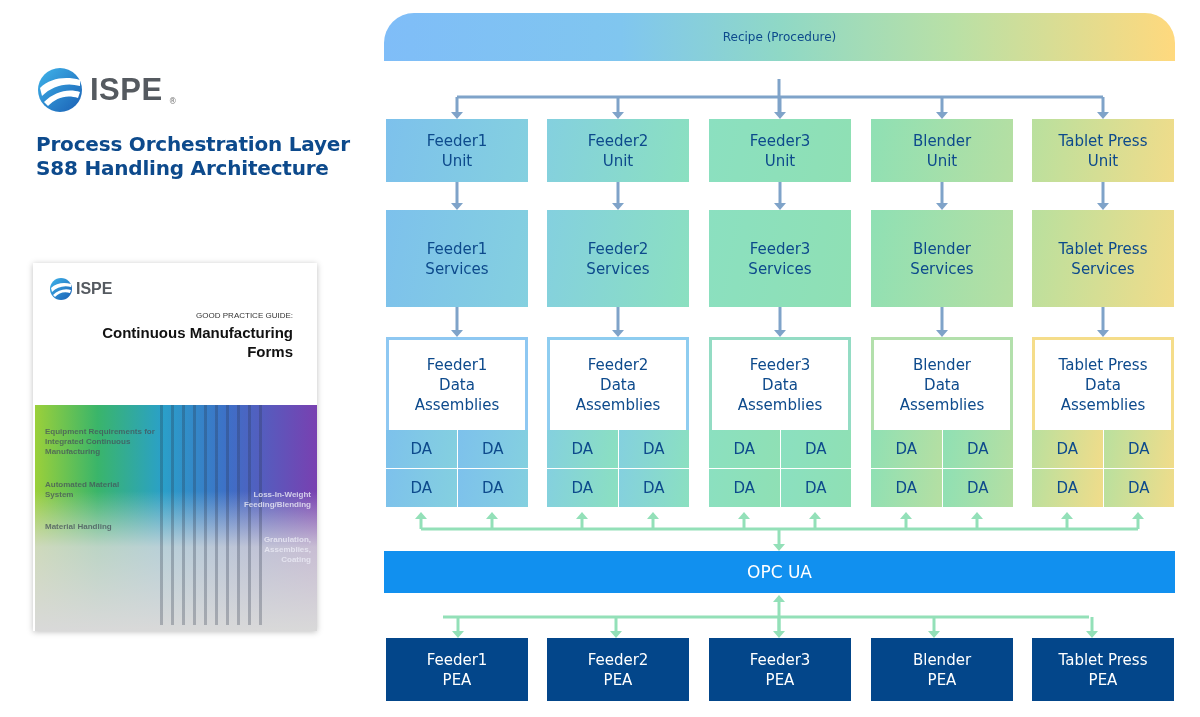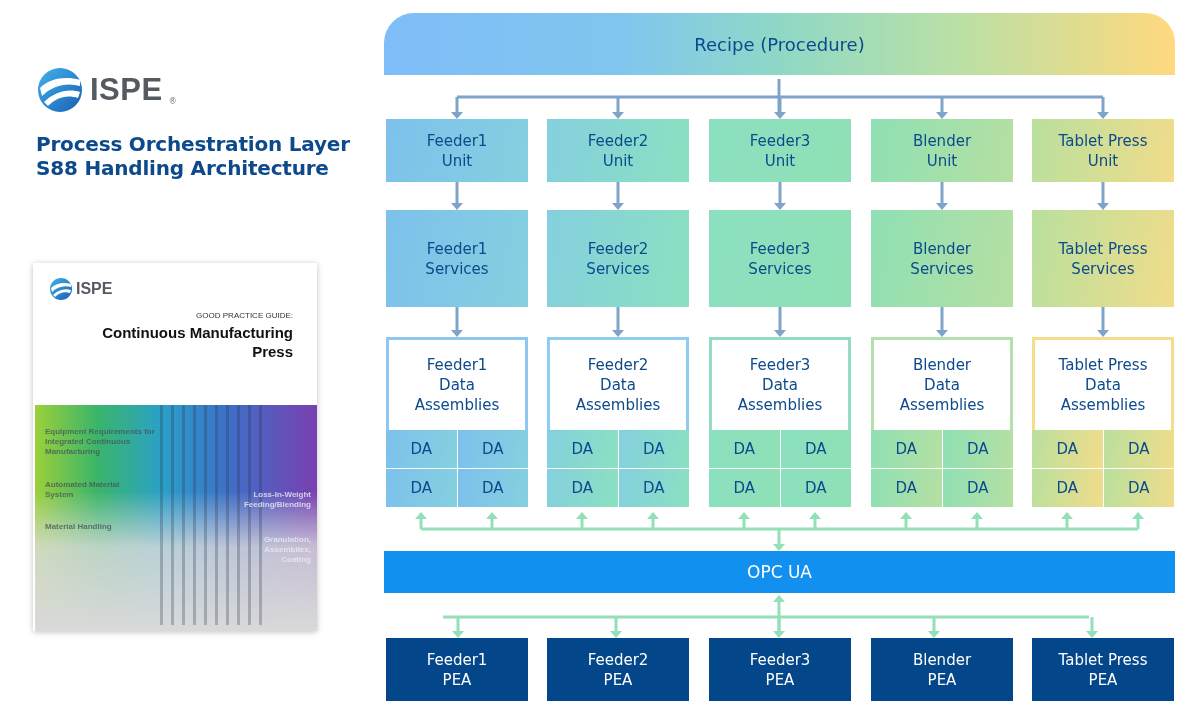--- a/index.html
+++ b/index.html
@@ -16,23 +16,23 @@
   .cover-sub { position:absolute; right:24px; top:48px; font-family:"Liberation Sans",sans-serif; font-size:8px; color:#333; }
   .cover-title { position:absolute; right:24px; top:60px; font-family:"Liberation Sans",sans-serif; font-weight:bold; font-size:15px; line-height:19px; color:#111; text-align:right; }
   .cover-img { position:absolute; left:2px; top:142px; width:284px; height:226px;
     background:linear-gradient(90deg,#9bd03a 0%,#3ab56a 22%,#2aa0c9 45%,#3e6fc7 68%,#7a3fb0 100%); }
   .cover-img::after { content:""; position:absolute; left:0; right:0; bottom:0; height:140px;
     background:linear-gradient(180deg,rgba(225,225,225,0) 0%,rgba(220,220,220,0.8) 40%,#d9d9d9 100%); }
   .machine { position:absolute; left:125px; top:0; width:105px; height:220px;
     background:repeating-linear-gradient(90deg,rgba(40,50,70,0.35) 0 3px,rgba(0,0,0,0) 3px 11px); opacity:0.8; z-index:1; }
   .cover-label { position:absolute; font-family:"Liberation Sans",sans-serif; font-weight:bold; font-size:8px; line-height:10px; color:rgba(70,80,90,0.75); z-index:2; }
 
-  .recipe { left:384px; top:13px; width:791px; height:62px; border-radius:30px 30px 0 0;
+  .recipe { left:384px; top:13px; width:791px; height:48px; border-radius:30px 30px 0 0;
     background:linear-gradient(90deg,#7fbdf8 0%,#80c6ef 30%,#8fd8c6 50%,#b9e0a6 72%,#ffd97e 100%);
-    display:flex; align-items:center; justify-content:center; color:#0d4a8c; font-size:18px; }
+    display:flex; align-items:center; justify-content:center; color:#0d4a8c; font-size:12px; }
 
   .box { position:absolute; width:142px; display:flex; align-items:center; justify-content:center; text-align:center;
     color:#0d4a8c; font-size:15px; line-height:20px; }
   .unit { top:119px; height:63px; }
   .svc { top:210px; height:97px; }
   .da-wrap { position:absolute; top:337px; width:142px; height:170px; }
   .da-head { position:absolute; left:0; top:0; width:142px; height:93px; box-sizing:border-box; border:3px solid; border-bottom:none; background:#fff;
     display:flex; align-items:center; justify-content:center; text-align:center; color:#0d4a8c; font-size:15px; line-height:20px; }
   .da-grid { position:absolute; left:0; top:93px; width:142px; height:77px; display:grid; grid-template-columns:1fr 1fr; grid-template-rows:1fr 1fr; gap:1px; background:#ffffff; }
   .da-cell { display:flex; align-items:center; justify-content:center; color:#0d4a8c; font-size:15px; }
@@ -68,21 +68,21 @@
     <svg width="24" height="24" viewBox="0 0 48 48">
       <circle cx="24" cy="24" r="22" fill="url(#g1)"></circle>
       <path d="M4 22 C14 12,30 10,44 14 L44 20 C30 16,16 20,6 30 Z" fill="#fff"></path>
       <path d="M8 36 C18 26,32 22,44 26 L42 32 C30 28,20 32,12 40 Z" fill="#fff"></path>
     </svg>
     <span class="cover-logo-text">ISPE</span>
   </div>
   <div class="cover-sub">GOOD PRACTICE GUIDE:</div>
   <div class="cover-title">
     <div>Continuous Manufacturing</div>
-    <div>Press</div>
+    <div>Forms</div>
   </div>
   <div class="cover-img">
     <div class="machine"></div>
     <div class="cover-label" style="left:10px;top:22px;width:120px;">Equipment Requirements for Integrated Continuous Manufacturing</div>
     <div class="cover-label" style="left:10px;top:75px;width:80px;">Automated Material System</div>
     <div class="cover-label" style="left:10px;top:117px;width:100px;">Material Handling</div>
     <div class="cover-label" style="right:8px;top:85px;width:80px;text-align:right;color:rgba(235,235,245,0.8);">Loss-In-Weight Feeding/Blending</div>
     <div class="cover-label" style="right:8px;top:130px;width:70px;text-align:right;color:rgba(235,235,245,0.8);">Granulation, Assemblies, Coating</div>
   </div>
 </div>

